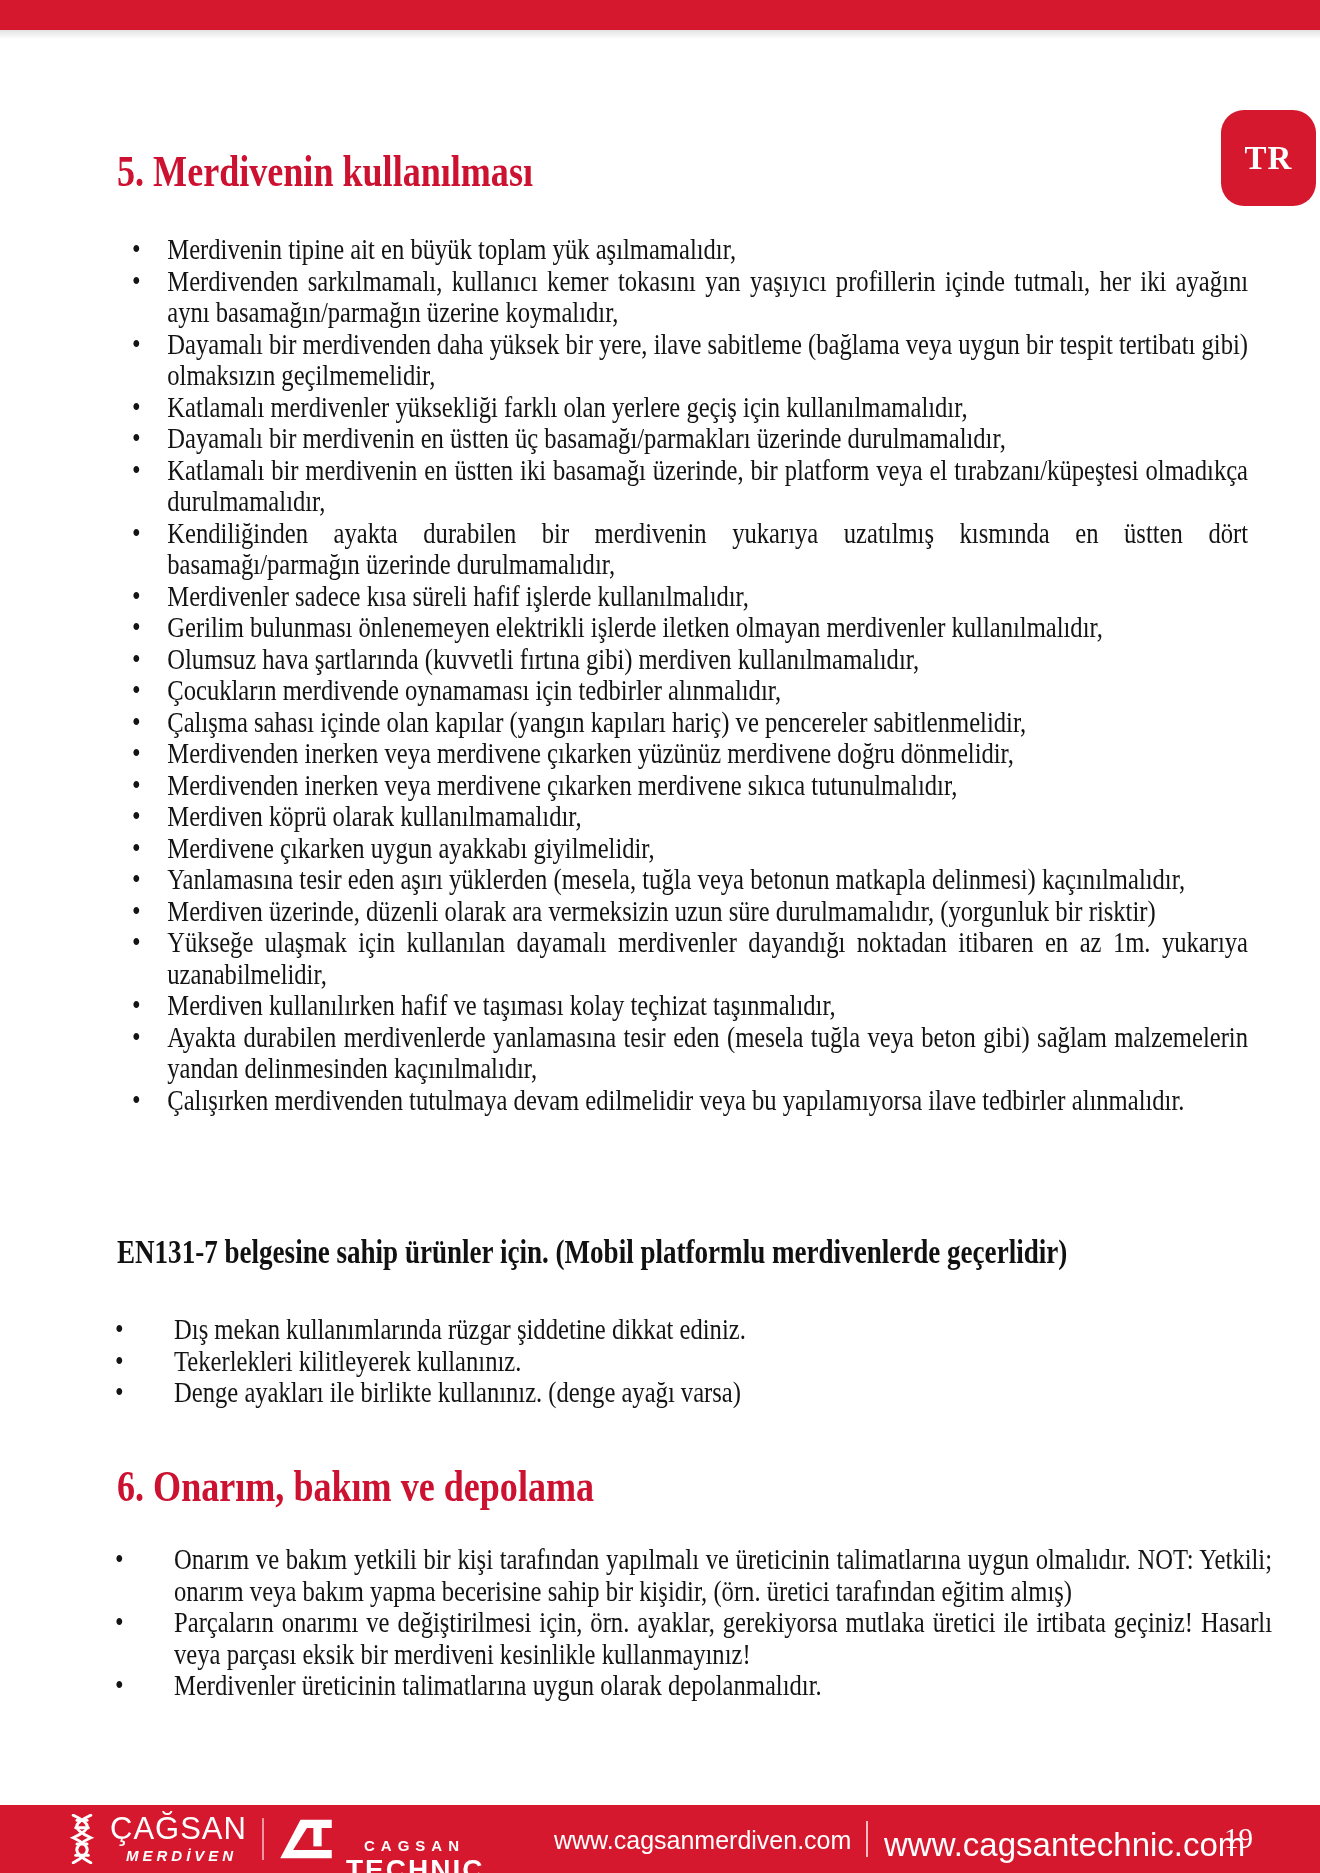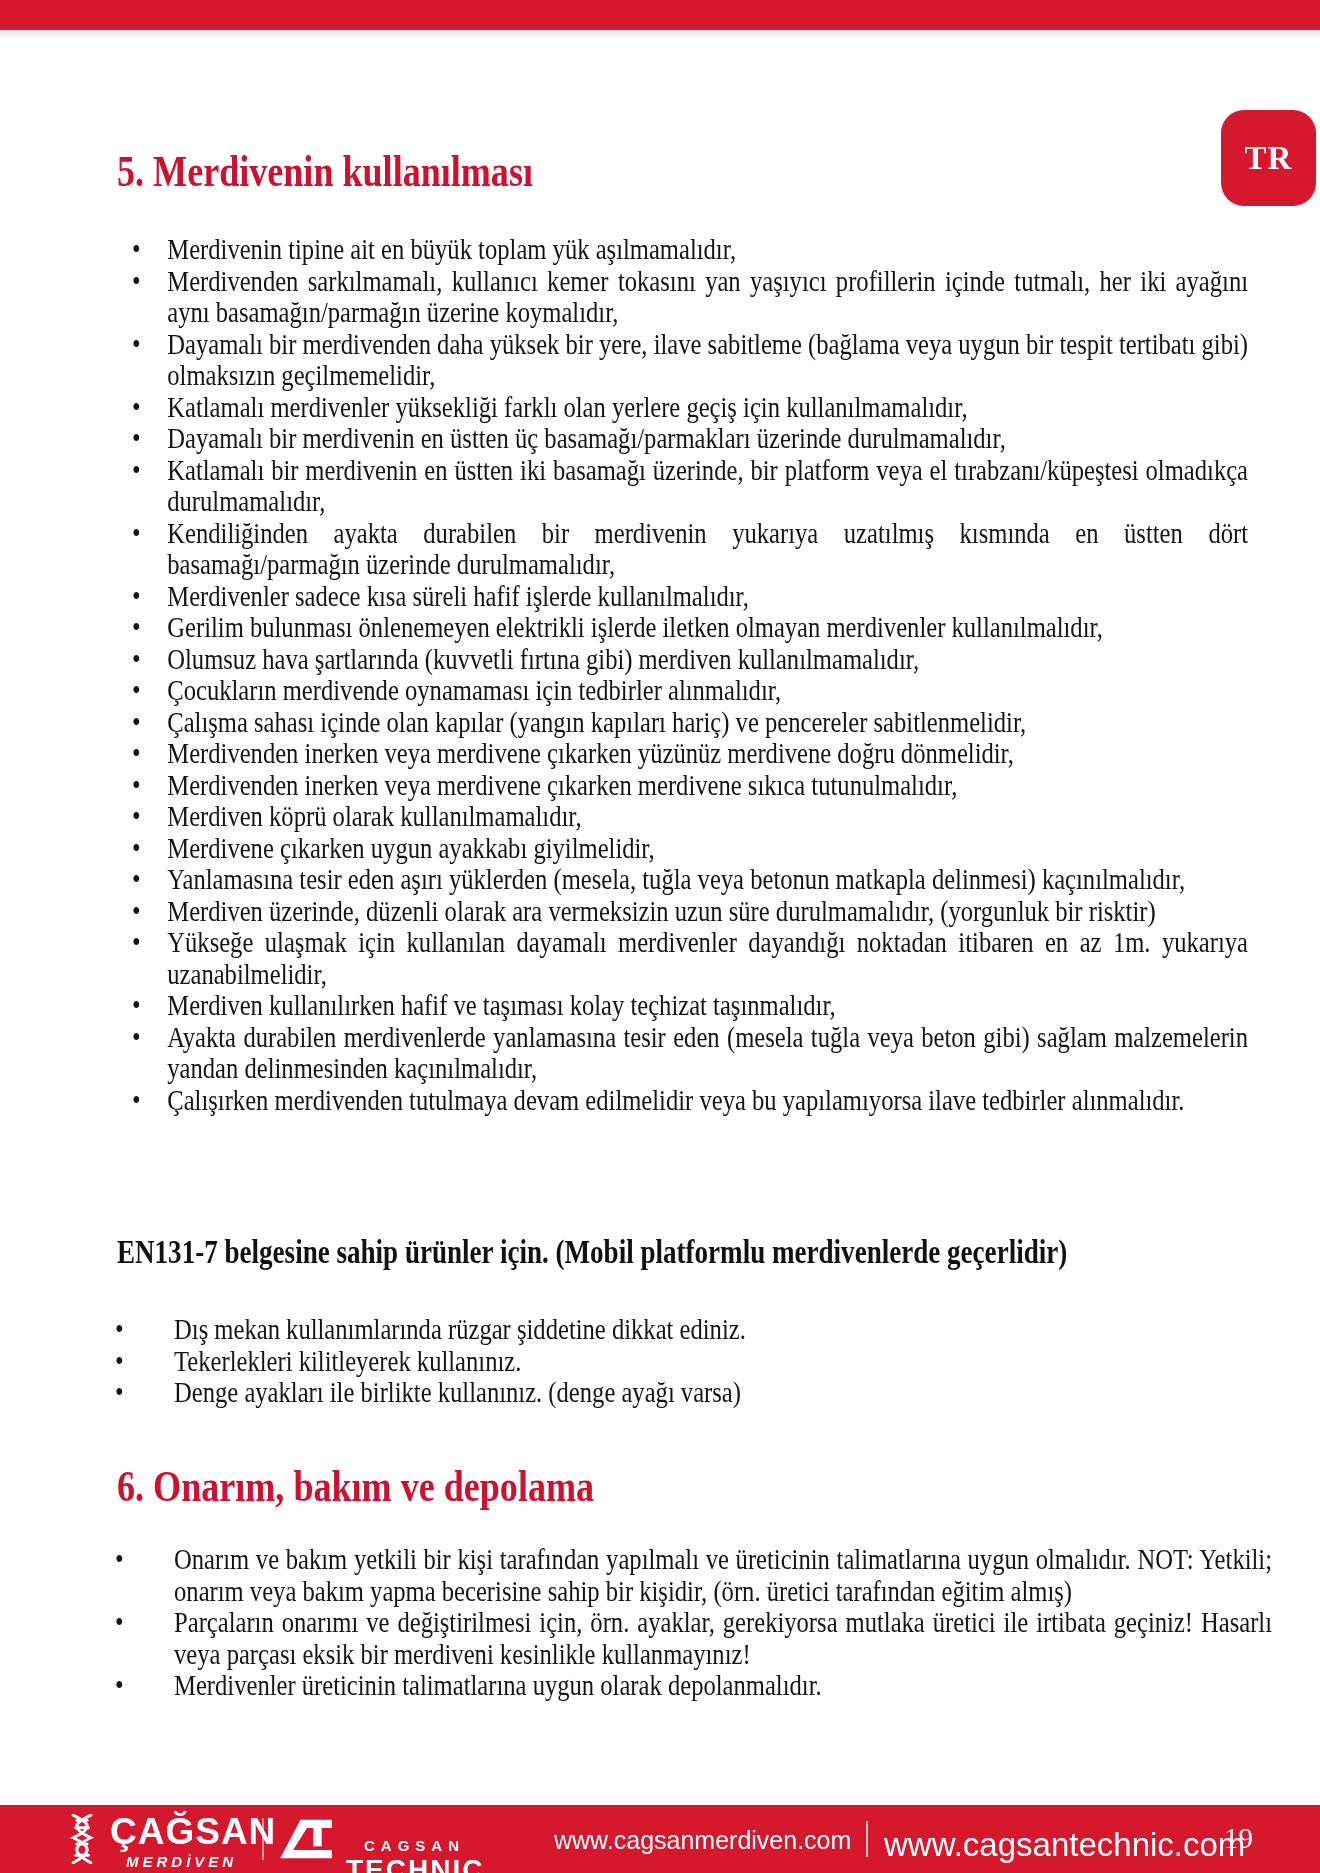--- a/index.html
+++ b/index.html
@@ -49,21 +49,21 @@
   .blist li::before{content:"\2022";position:absolute;left:var(--bx,-43px);top:0;}
   #list1{left:132px;top:233px;width:1318px;padding:0 0 0 43px;--bx:-43px;}
   #list2{left:115px;top:1313px;width:1339px;padding:0 0 0 72px;--bx:-72px;text-align:left;}
   #list3{left:115px;top:1543px;width:1339px;padding:0 0 0 72px;--bx:-72px;}
   
   .footer{position:absolute;left:0;top:1805px;width:1320px;height:68px;background:var(--red);
     font-family:"Liberation Sans","DejaVu Sans",sans-serif;color:#fff;}
   .footer *{color:#fff;}
   .dna{position:absolute;left:66px;top:9px;}
   .brand1{position:absolute;left:110px;top:8px;line-height:1;}
-  .brand1 .b1-name{font-size:37px;font-weight:bold;letter-spacing:1px;}
+  .brand1 .b1-name{font-size:31px;font-weight:normal;letter-spacing:1px;}
   .brand1 .b1-sub{font-size:15px;font-weight:bold;font-style:italic;letter-spacing:4px;margin:4px 0 16px 16px;}
   .vdiv1{position:absolute;left:262px;top:13px;width:2px;height:42px;background:rgba(255,255,255,.55);}
   .tmark{position:absolute;left:278px;top:11px;}
   .brand2{position:absolute;left:346px;top:9px;line-height:1;}
   .brand2 .b2-top{font-size:15px;font-weight:bold;letter-spacing:6px;margin-left:18px;margin-top:24px;}
   .brand2 .b2-bottom{font-size:28px;font-weight:bold;letter-spacing:2px;margin-top:3px;}
   .url1{position:absolute;left:554px;top:21px;font-size:25px;}
   .vdiv2{position:absolute;left:866px;top:16px;width:2px;height:36px;background:rgba(255,255,255,.7);}
   .url2{position:absolute;left:884px;top:21px;font-size:33px;}
   .pagenum{position:absolute;left:1224px;top:17px;font-size:29px;

